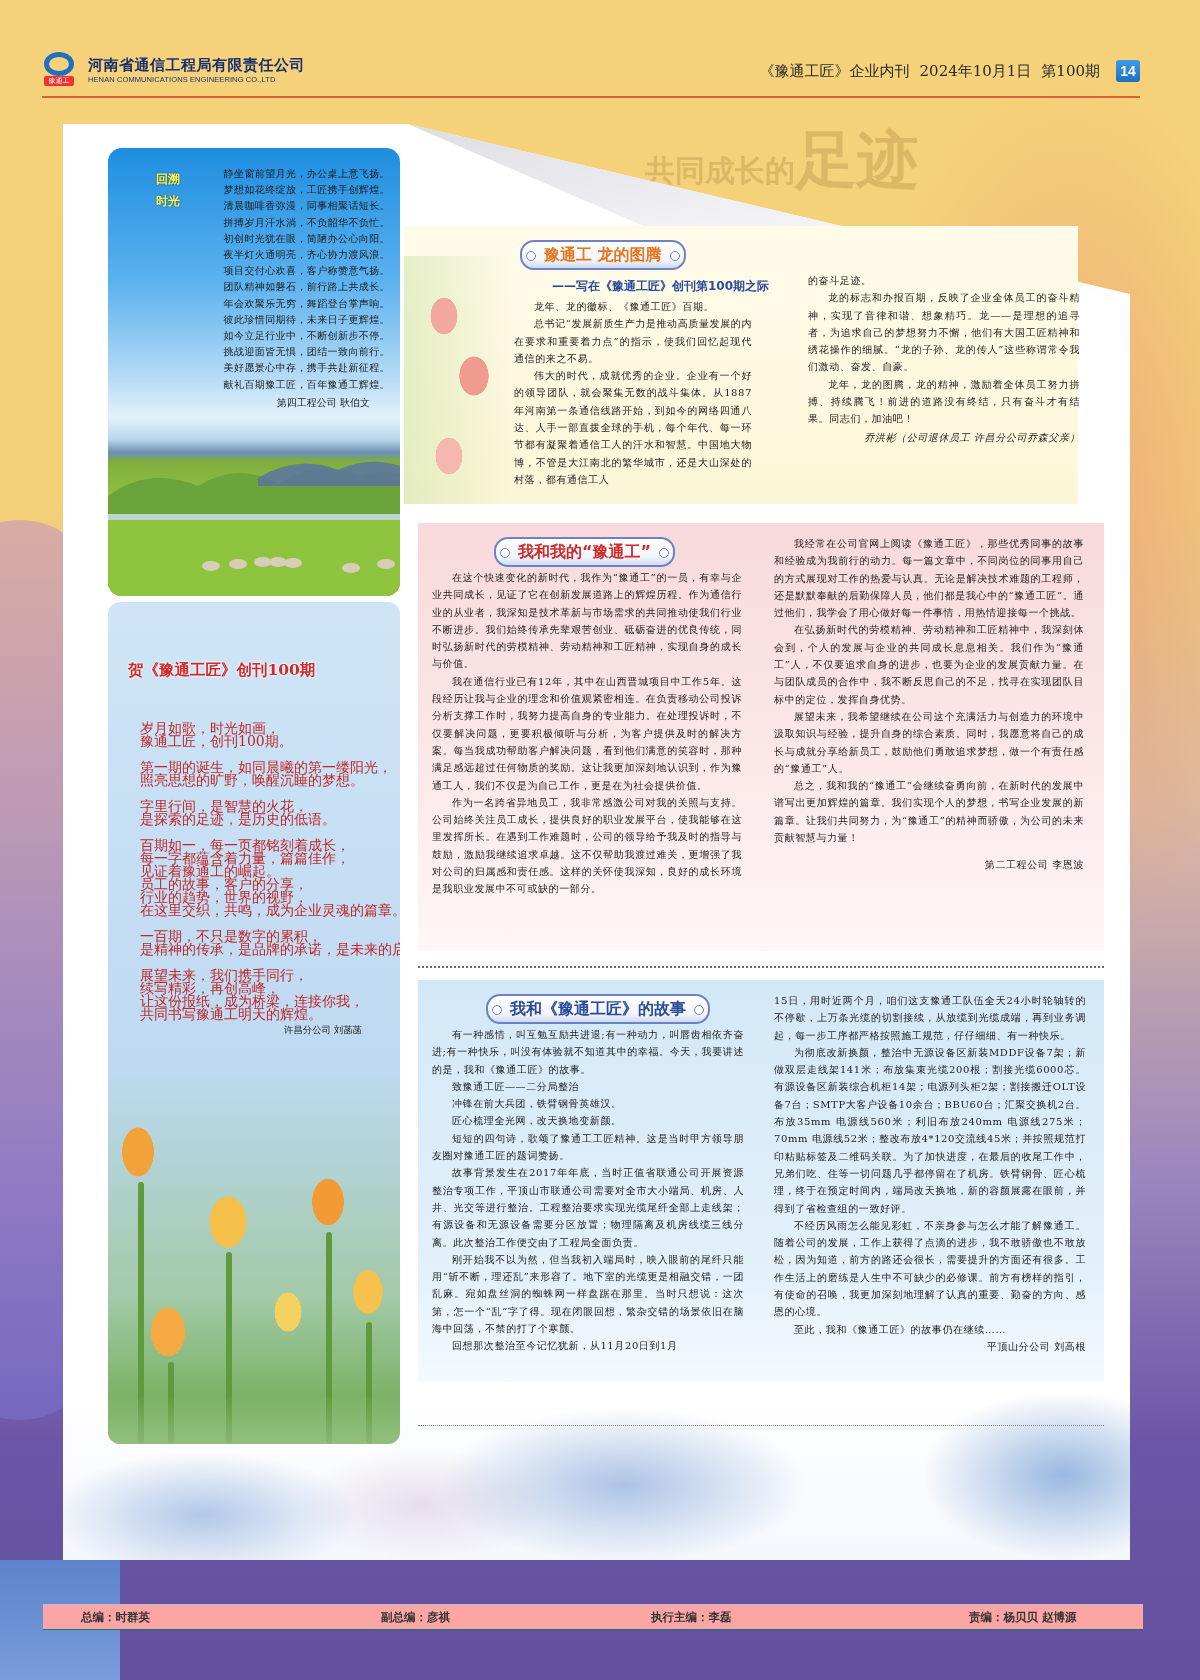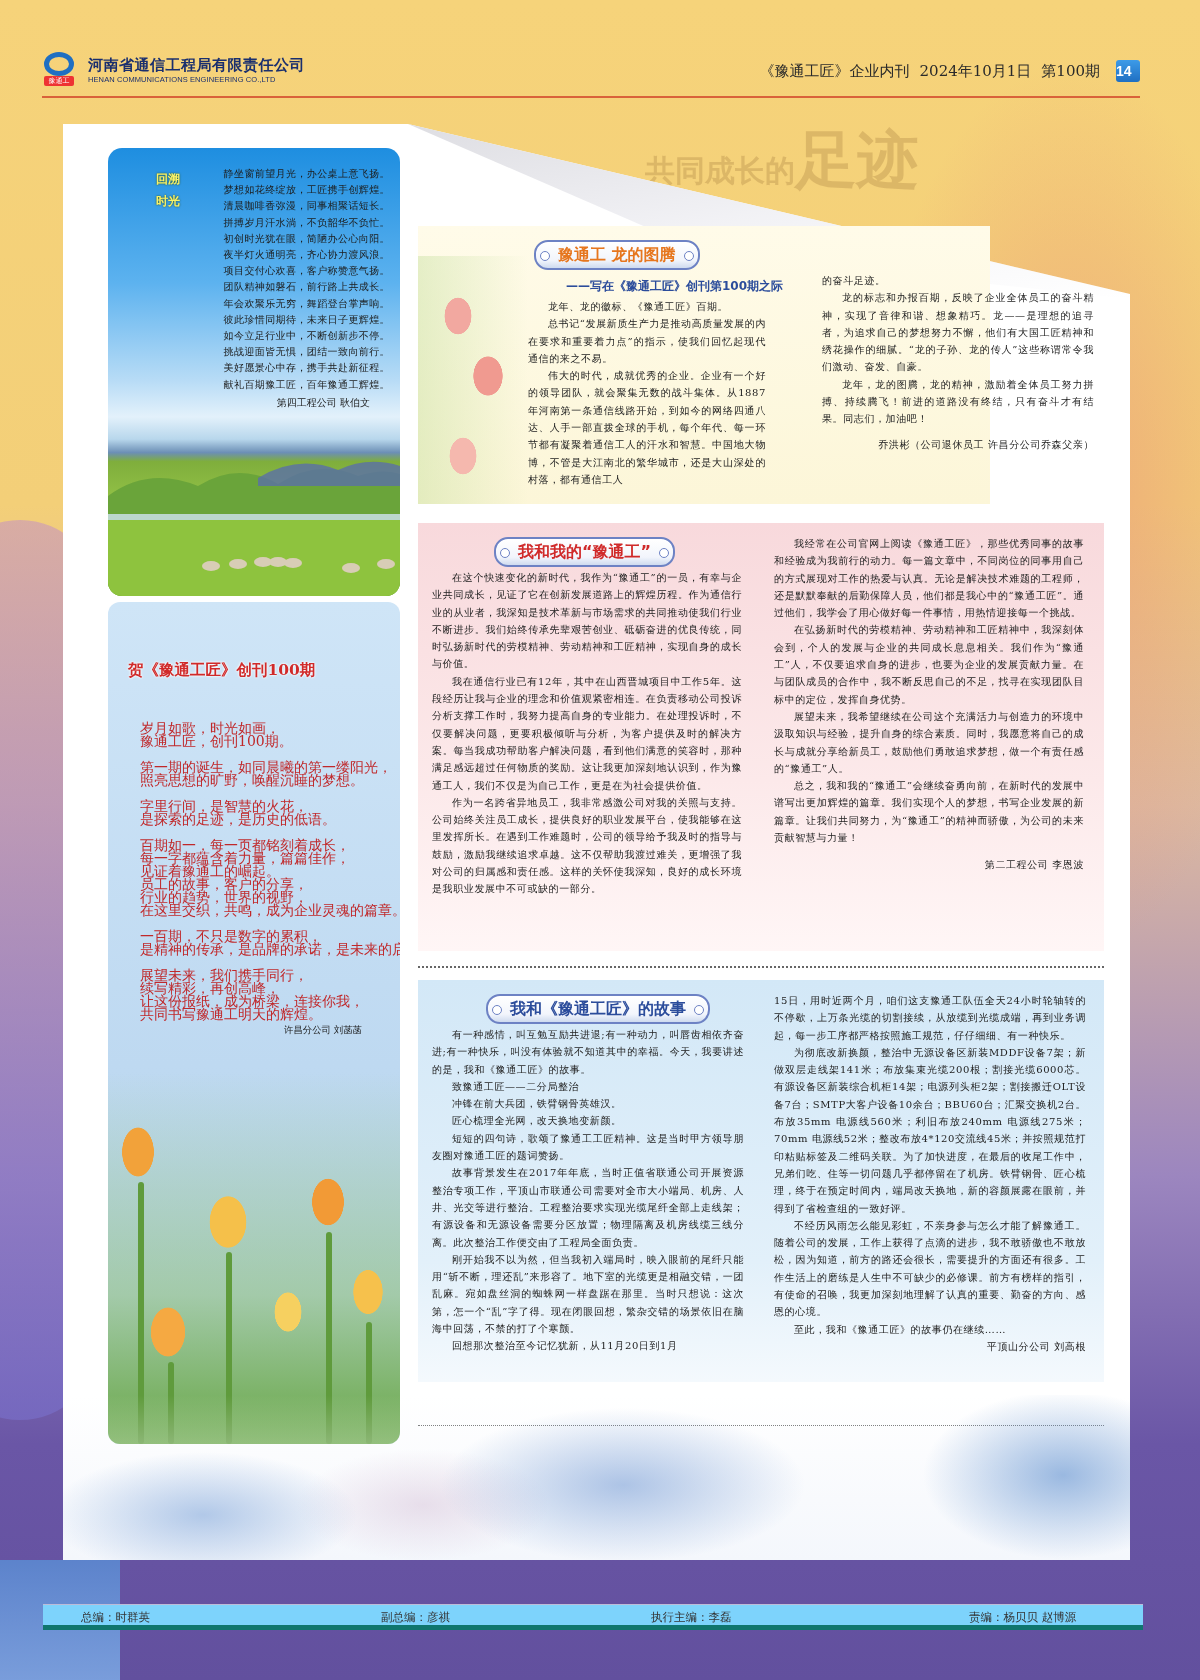--- a/index.html
+++ b/index.html
@@ -31,21 +31,21 @@
   .header { position: absolute; left: 40px; top: 52px; width: 1100px; height: 40px; }
   .logo { position: absolute; left: 0; top: 0; display: flex; align-items: center; }
   .logo-mark { width: 44px; height: 36px; position: relative; }
   .logo-mark .circle { position: absolute; left: 4px; top: 0; width: 30px; height: 24px; border-radius: 50%; border: 5px solid #1f6fc2; }
   .logo-mark .tag { position: absolute; left: 4px; top: 24px; width: 30px; height: 10px; background: #e33; border-radius: 2px; color: #fff; font-size: 7px; line-height: 10px; text-align: center; font-family: "DejaVu Sans", sans-serif; }
   .logo-text { margin-left: 4px; }
   .logo-cn { font-family: "DejaVu Sans", sans-serif; font-weight: bold; font-size: 15px; color: #1a2f6e; letter-spacing: 0.5px; }
   .logo-en { font-family: "Liberation Sans", sans-serif; font-size: 7.5px; color: #1a2f6e; letter-spacing: 0.1px; }
   .masthead { position: absolute; right: 0; top: 8px; display: flex; align-items: center; font-family: "DejaVu Serif", serif; font-size: 15px; color: #2a2a2a; }
   .masthead span { margin-left: 10px; }
-  .page-num { margin-left: 16px; width: 24px; height: 22px; background: linear-gradient(180deg,#3d9be8,#1f6fc2); color: #fff; border-radius: 3px; font-family: "Liberation Sans", sans-serif; font-weight: bold; font-size: 14px; line-height: 22px; }
+  .page-num { margin-left: 16px; width: 24px; height: 22px; background: linear-gradient(180deg,#3d9be8,#1f6fc2); color: #fff; border-radius: 3px; font-family: "Liberation Sans", sans-serif; font-weight: bold; font-size: 14px; text-align: center; line-height: 22px; }
   .header-rule { position: absolute; left: 42px; top: 96px; width: 1098px; height: 2px; background: #d9623a; }
 
   
   .watermark { position: absolute; left: 645px; top: 118px; font-family: Liberation Mono, monospace; font-weight: bold; color: rgba(190,150,80,0.45); white-space: nowrap; }
   .watermark .small { font-size: 30px; }
   .watermark .big { font-size: 62px; }
 
   
   .page {
     position: absolute; left: 63px; top: 124px; width: 1067px; height: 1436px;
@@ -92,21 +92,21 @@
       radial-gradient(ellipse 24px 36px at 260px 220px, #f6c14c 60%, transparent 62%),
       radial-gradient(ellipse 28px 40px at 60px 260px, #f5a942 60%, transparent 62%),
       radial-gradient(ellipse 22px 32px at 180px 240px, #f6d060 60%, transparent 62%),
       linear-gradient(180deg, rgba(183,212,238,0) 0%, rgba(140,190,100,0.5) 60%, #6aa848 100%);
   }
   .tulip-stem { position: absolute; width: 6px; background: #5f9b3c; border-radius: 3px; }
 
   
   .article { position: absolute; }
   .art1 {
-    left: 418px; top: 226px; width: 572px; height: 278px;
+    left: 404px; top: 226px; width: 674px; height: 278px;
     background: linear-gradient(180deg, #fffbe9 0%, #fcf6d8 100%);
   }
   .art1 .tulip-deco {
     position: absolute; left: 0; top: 30px; width: 110px; height: 248px;
     background:
       radial-gradient(ellipse 22px 30px at 40px 60px, #f2a8a0 60%, transparent 62%),
       radial-gradient(ellipse 24px 32px at 70px 120px, #f09a90 60%, transparent 62%),
       radial-gradient(ellipse 22px 30px at 45px 200px, #f5b8ae 60%, transparent 62%),
       linear-gradient(90deg, rgba(190,220,150,0.4), rgba(255,255,255,0));
   }
@@ -148,22 +148,22 @@
       radial-gradient(ellipse 220px 90px at 140px 120px, rgba(120,160,215,0.55), transparent 70%),
       radial-gradient(ellipse 260px 110px at 560px 90px, rgba(110,150,210,0.55), transparent 70%),
       radial-gradient(ellipse 200px 120px at 1000px 80px, rgba(90,140,205,0.6), transparent 70%),
       radial-gradient(ellipse 180px 80px at 360px 110px, rgba(200,170,200,0.35), transparent 70%),
       linear-gradient(180deg, rgba(255,255,255,0) 0%, #f4f7fc 100%);
   }
 
   
   .footer {
     position: absolute; left: 43px; top: 1604px; width: 1100px; height: 26px;
-    background: #7dd3fc; border-top: 1px solid #bcbcd8; border-bottom: 5px solid #0f766e;
-    font-family: "DejaVu Sans", sans-serif; font-weight: normal; font-size: 11.5px; color: #333;
+    background: #fca5a5; border-top: 1px solid #bcbcd8; border-bottom: 1px solid #0f766e;
+    font-family: "DejaVu Sans", sans-serif; font-weight: bold; font-size: 11.5px; color: #333;
   }
   .footer span { position: absolute; top: 5px; white-space: nowrap; }
 </style>
 </head>
 <body>
 
 <div class="bg-blob-right"></div>
 <div class="bg-blob-left"></div>
 <div class="bg-blob-bottom-left"></div>
 
@@ -280,21 +280,21 @@
   <div class="subtitle" style="left:148px;top:52px;">——写在《豫通工匠》创刊第100期之际</div>
   <div class="col" style="left:110px;top:72px;width:238px;">
     <p>龙年、龙的徽标、《豫通工匠》百期。</p>
     <p>总书记“发展新质生产力是推动高质量发展的内在要求和重要着力点”的指示，使我们回忆起现代通信的来之不易。</p>
     <p>伟大的时代，成就优秀的企业。企业有一个好的领导团队，就会聚集无数的战斗集体。从1887年河南第一条通信线路开始，到如今的网络四通八达、人手一部直拨全球的手机，每个年代、每一环节都有凝聚着通信工人的汗水和智慧。中国地大物博，不管是大江南北的繁华城市，还是大山深处的村落，都有通信工人</p>
   </div>
   <div class="col" style="left:404px;top:46px;width:272px;">
     <p class="noindent">的奋斗足迹。</p>
     <p>龙的标志和办报百期，反映了企业全体员工的奋斗精神，实现了音律和谐、想象精巧。龙——是理想的追寻者，为追求自己的梦想努力不懈，他们有大国工匠精神和绣花操作的细腻。“龙的子孙、龙的传人”这些称谓常令我们激动、奋发、自豪。</p>
     <p>龙年，龙的图腾，龙的精神，激励着全体员工努力拼搏、持续腾飞！前进的道路没有终结，只有奋斗才有结果。同志们，加油吧！</p>
-    <div class="sign" style="margin-top:8px;">乔洪彬（公司退休员工  许昌分公司乔森父亲）</div>
+    <div class="sign" style="margin-top:1px;font-style:italic;">乔洪彬（公司退休员工  许昌分公司乔森父亲）</div>
   </div>
 </div>
 
 <div class="article art2">
   <div class="title-plaque" style="left:76px;top:14px;color:#d02a2a;">我和我的“豫通工”</div>
   <div class="col" style="left:14px;top:46px;width:310px;">
     <p>在这个快速变化的新时代，我作为“豫通工”的一员，有幸与企业共同成长，见证了它在创新发展道路上的辉煌历程。作为通信行业的从业者，我深知是技术革新与市场需求的共同推动使我们行业不断进步。我们始终传承先辈艰苦创业、砥砺奋进的优良传统，同时弘扬新时代的劳模精神、劳动精神和工匠精神，实现自身的成长与价值。</p>
     <p>我在通信行业已有12年，其中在山西晋城项目中工作5年。这段经历让我与企业的理念和价值观紧密相连。在负责移动公司投诉分析支撑工作时，我努力提高自身的专业能力。在处理投诉时，不仅要解决问题，更要积极倾听与分析，为客户提供及时的解决方案。每当我成功帮助客户解决问题，看到他们满意的笑容时，那种满足感远超过任何物质的奖励。这让我更加深刻地认识到，作为豫通工人，我们不仅是为自己工作，更是在为社会提供价值。</p>
     <p>作为一名跨省异地员工，我非常感激公司对我的关照与支持。公司始终关注员工成长，提供良好的职业发展平台，使我能够在这里发挥所长。在遇到工作难题时，公司的领导给予我及时的指导与鼓励，激励我继续追求卓越。这不仅帮助我渡过难关，更增强了我对公司的归属感和责任感。这样的关怀使我深知，良好的成长环境是我职业发展中不可或缺的一部分。</p>
   </div>

